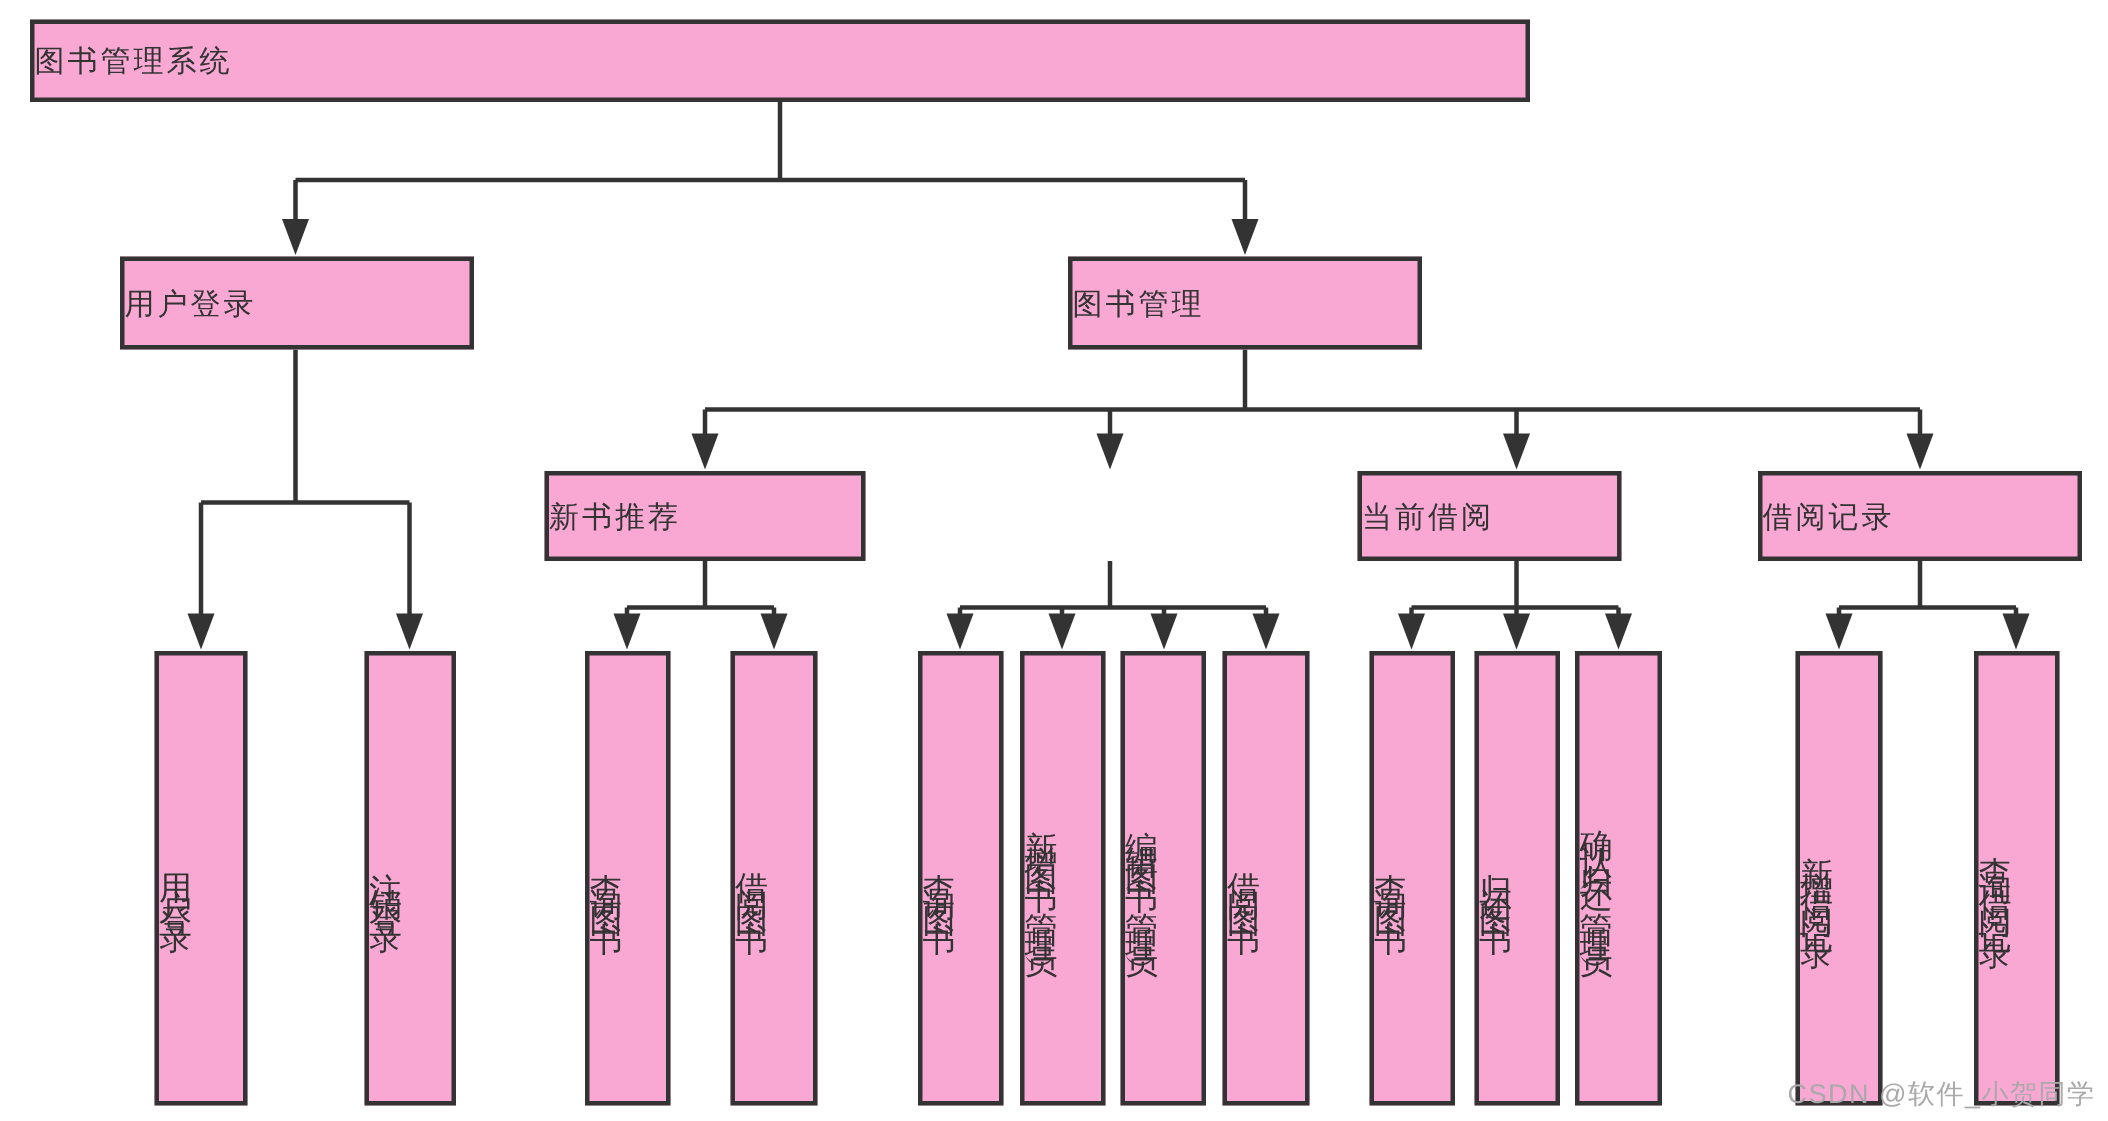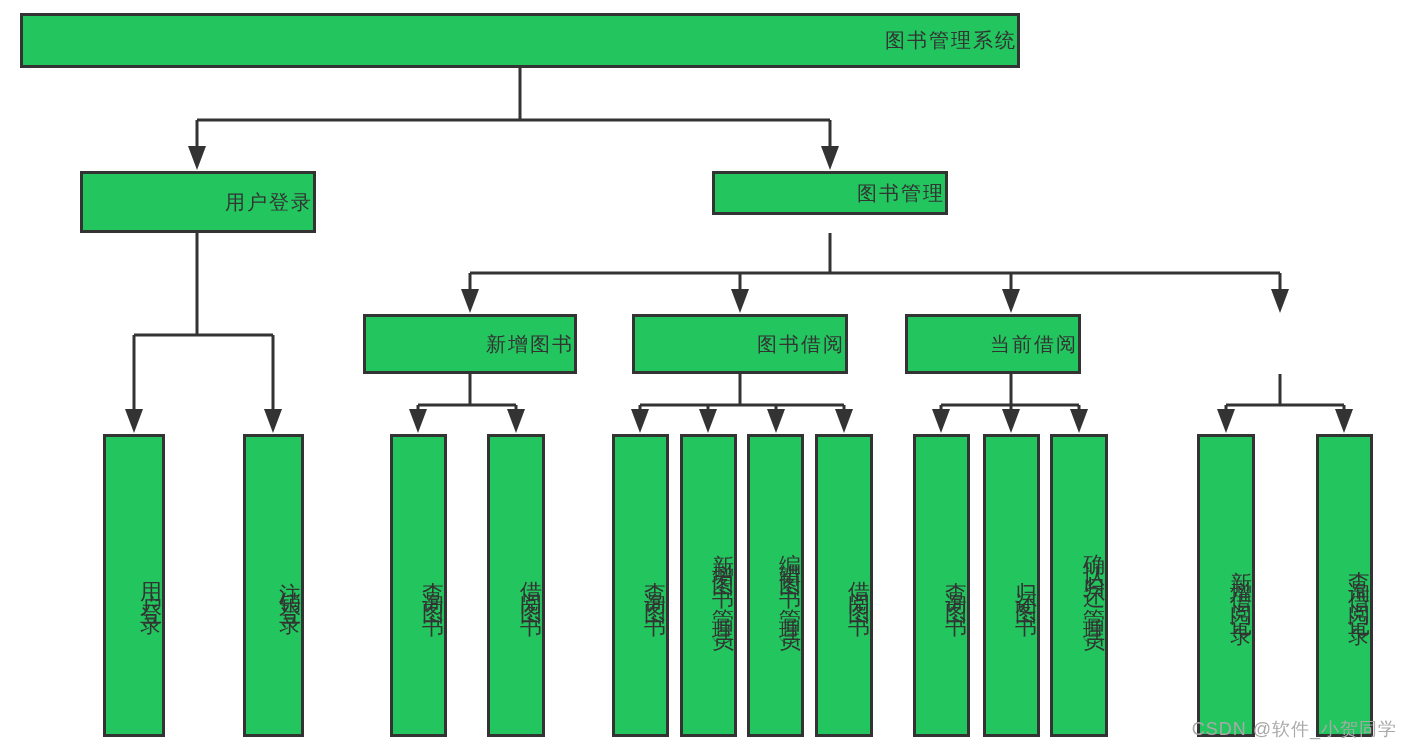--- a/index.html
+++ b/index.html
@@ -20,24 +20,24 @@
     left: 0;
     top: 0;
     width: 1405px;
     height: 747px;
     pointer-events: none;
   }
   .box {
     position: absolute;
     box-sizing: border-box;
     border: 3px solid #333333;
-    background: #22c55e;
+    background: #f9a8d4;
     display: flex;
     align-items: center;
-    justify-content: flex-end;
+    justify-content: flex-start;
     color: #333333;
   }
   .hlabel {
     font-size: 20px;
     letter-spacing: 2px;
     white-space: nowrap;
   }
   .leaf {
     top: 434px;
     height: 303px;
@@ -47,21 +47,21 @@
     text-orientation: mixed;
     font-size: 22px;
     line-height: 1;
     letter-spacing: 11px;
     white-space: nowrap;
   }
   
   .b-root        { left: 20px;   top: 13px;  width: 1000px; height: 55px; }
   
   .b-user-login  { left: 80px;   top: 171px; width: 236px;  height: 62px; }
-  .b-book-mgmt   { left: 712px;  top: 171px; width: 236px;  height: 44px; padding-left: 28px; }
+  .b-book-mgmt   { left: 712px;  top: 171px; width: 236px;  height: 62px; }
   
   .b-new-book    { left: 363px;  top: 314px; width: 214px;  height: 60px; }
   .b-book-borrow { left: 632px;  top: 314px; width: 216px;  height: 60px; }
   .b-cur-borrow  { left: 905px;  top: 314px; width: 176px;  height: 60px; }
   .b-records     { left: 1172px; top: 314px; width: 216px;  height: 60px; }
   
   .b-l1  { left: 103px;  width: 62px; }
   .b-l2  { left: 243px;  width: 61px; }
   .b-l3  { left: 390px;  width: 57px; }
   .b-l4  { left: 487px;  width: 58px; }
@@ -150,31 +150,31 @@
 
   <div class="box b-user-login">
     <span class="hlabel">用户登录</span>
   </div>
 
   <div class="box b-book-mgmt">
     <span class="hlabel">图书管理</span>
   </div>
 
   <div class="box b-new-book">
-    <span class="hlabel">新增图书</span>
-  </div>
-
-  <div class="box b-book-borrow">
-    <span class="hlabel">图书借阅</span>
-  </div>
+    <span class="hlabel">新书推荐</span>
+  </div>
+
 
   <div class="box b-cur-borrow">
     <span class="hlabel">当前借阅</span>
   </div>
 
+  <div class="box b-records">
+    <span class="hlabel">借阅记录</span>
+  </div>
 
   <div class="box leaf b-l1">
     <span class="vlabel">用户登录</span>
   </div>
 
   <div class="box leaf b-l2">
     <span class="vlabel">注销登录</span>
   </div>
 
   <div class="box leaf b-l3">

